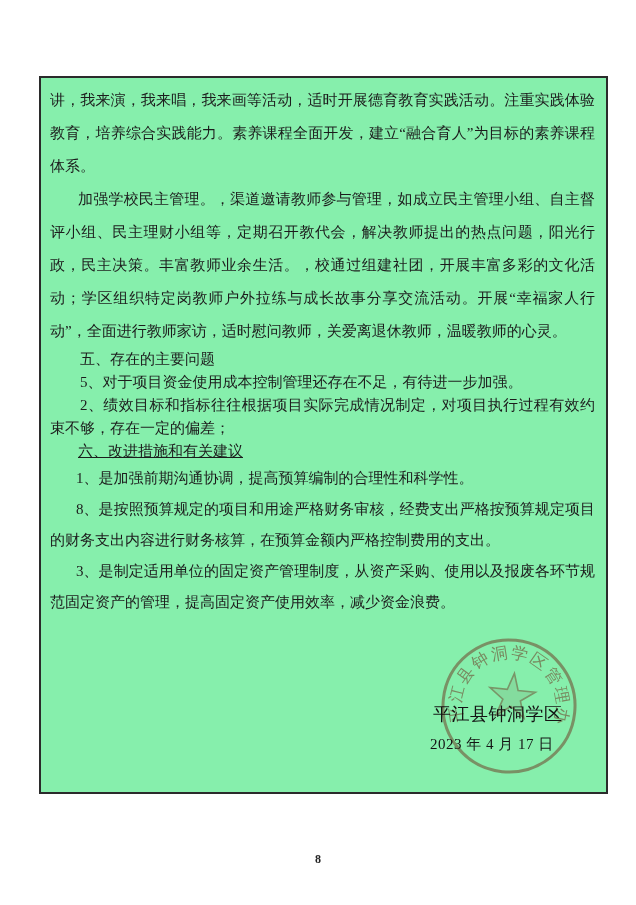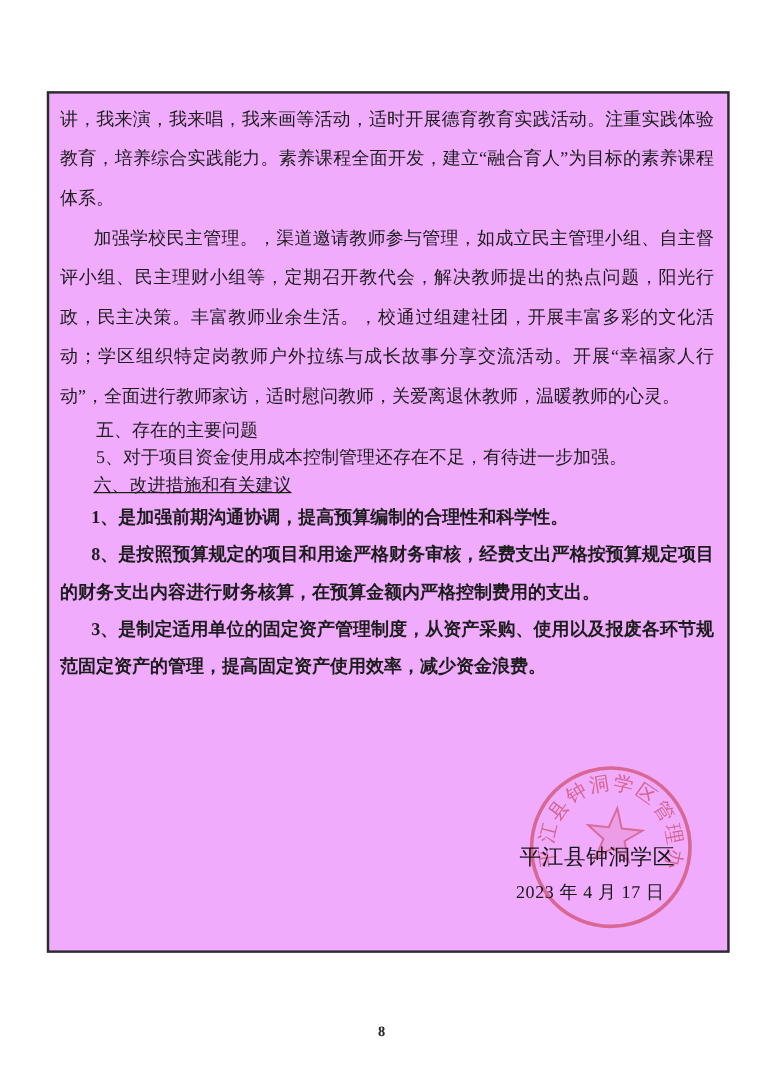--- a/index.html
+++ b/index.html
@@ -3,36 +3,36 @@
 <meta charset="utf-8">
 <style>
   html,body{margin:0;padding:0;}
   body{
     width:636px;height:905px;position:relative;background:#ffffff;
     font-family:"Liberation Serif","DejaVu Serif",serif;
     color:#1c1c1c;overflow:hidden;
   }
   .page{
     position:absolute;left:39px;top:76px;width:565px;height:714px;
-    border:2px solid #2b2b2b;background:#f0abfc;
+    border:2px solid #2b2b2b;background:#86efac;
   }
   .content{
     position:absolute;left:0;top:0;right:0;
     padding:6px 11px 0 9px;
     font-size:15px;
     text-align:justify;
     text-align-last:left;
   }
   .content p{margin:0;}
   .p1{line-height:33px;}
   .p2{line-height:33px;text-indent:28px;margin-top:4px;}
   .sec5-heading{line-height:23px;text-indent:30px;margin-top:3px;}
   .sec5-item{line-height:23px;text-indent:30px;}
   .sec6-heading{line-height:23px;text-indent:28px;text-decoration:underline;}
-  .sec6-item{line-height:31px;text-indent:26px;font-weight:bold;}
+  .sec6-item{line-height:31px;text-indent:26px;}
   .signature{
     position:absolute;left:392px;top:627px;
     font-size:18px;line-height:18px;letter-spacing:0.5px;
     color:#141414;white-space:nowrap;z-index:2;
   }
   .sign-date{
     position:absolute;left:389px;top:657px;
     font-size:15px;line-height:18px;letter-spacing:0.5px;
     color:#141414;white-space:nowrap;z-index:2;
   }
@@ -48,20 +48,21 @@
 </head>
 <body>
 
 <div class="page">
   <div class="content">
     <p class="p1">讲，我来演，我来唱，我来画等活动，适时开展德育教育实践活动。注重实践体验教育，培养综合实践能力。素养课程全面开发，建立“融合育人”为目标的素养课程体系。</p>
     <p class="p2">加强学校民主管理。，渠道邀请教师参与管理，如成立民主管理小组、自主督评小组、民主理财小组等，定期召开教代会，解决教师提出的热点问题，阳光行政，民主决策。丰富教师业余生活。，校通过组建社团，开展丰富多彩的文化活动；学区组织特定岗教师户外拉练与成长故事分享交流活动。开展“幸福家人行动”，全面进行教师家访，适时慰问教师，关爱离退休教师，温暖教师的心灵。</p>
 
     <p class="sec5-heading">五、存在的主要问题</p>
     <p class="sec5-item">5、对于项目资金使用成本控制管理还存在不足，有待进一步加强。</p>
+    <p class="sec5-item">2、绩效目标和指标往往根据项目实际完成情况制定，对项目执行过程有效约束不够，存在一定的偏差；</p>
 
     <p class="sec6-heading">六、改进措施和有关建议</p>
     <p class="sec6-item">1、是加强前期沟通协调，提高预算编制的合理性和科学性。</p>
     <p class="sec6-item">8、是按照预算规定的项目和用途严格财务审核，经费支出严格按预算规定项目的财务支出内容进行财务核算，在预算金额内严格控制费用的支出。</p>
     <p class="sec6-item">3、是制定适用单位的固定资产管理制度，从资产采购、使用以及报废各环节规范固定资产的管理，提高固定资产使用效率，减少资金浪费。</p>
   </div>
 
   <div class="signature">平江县钟洞学区</div>
   <div class="sign-date">2023 年 4 月 17 日</div>
 

